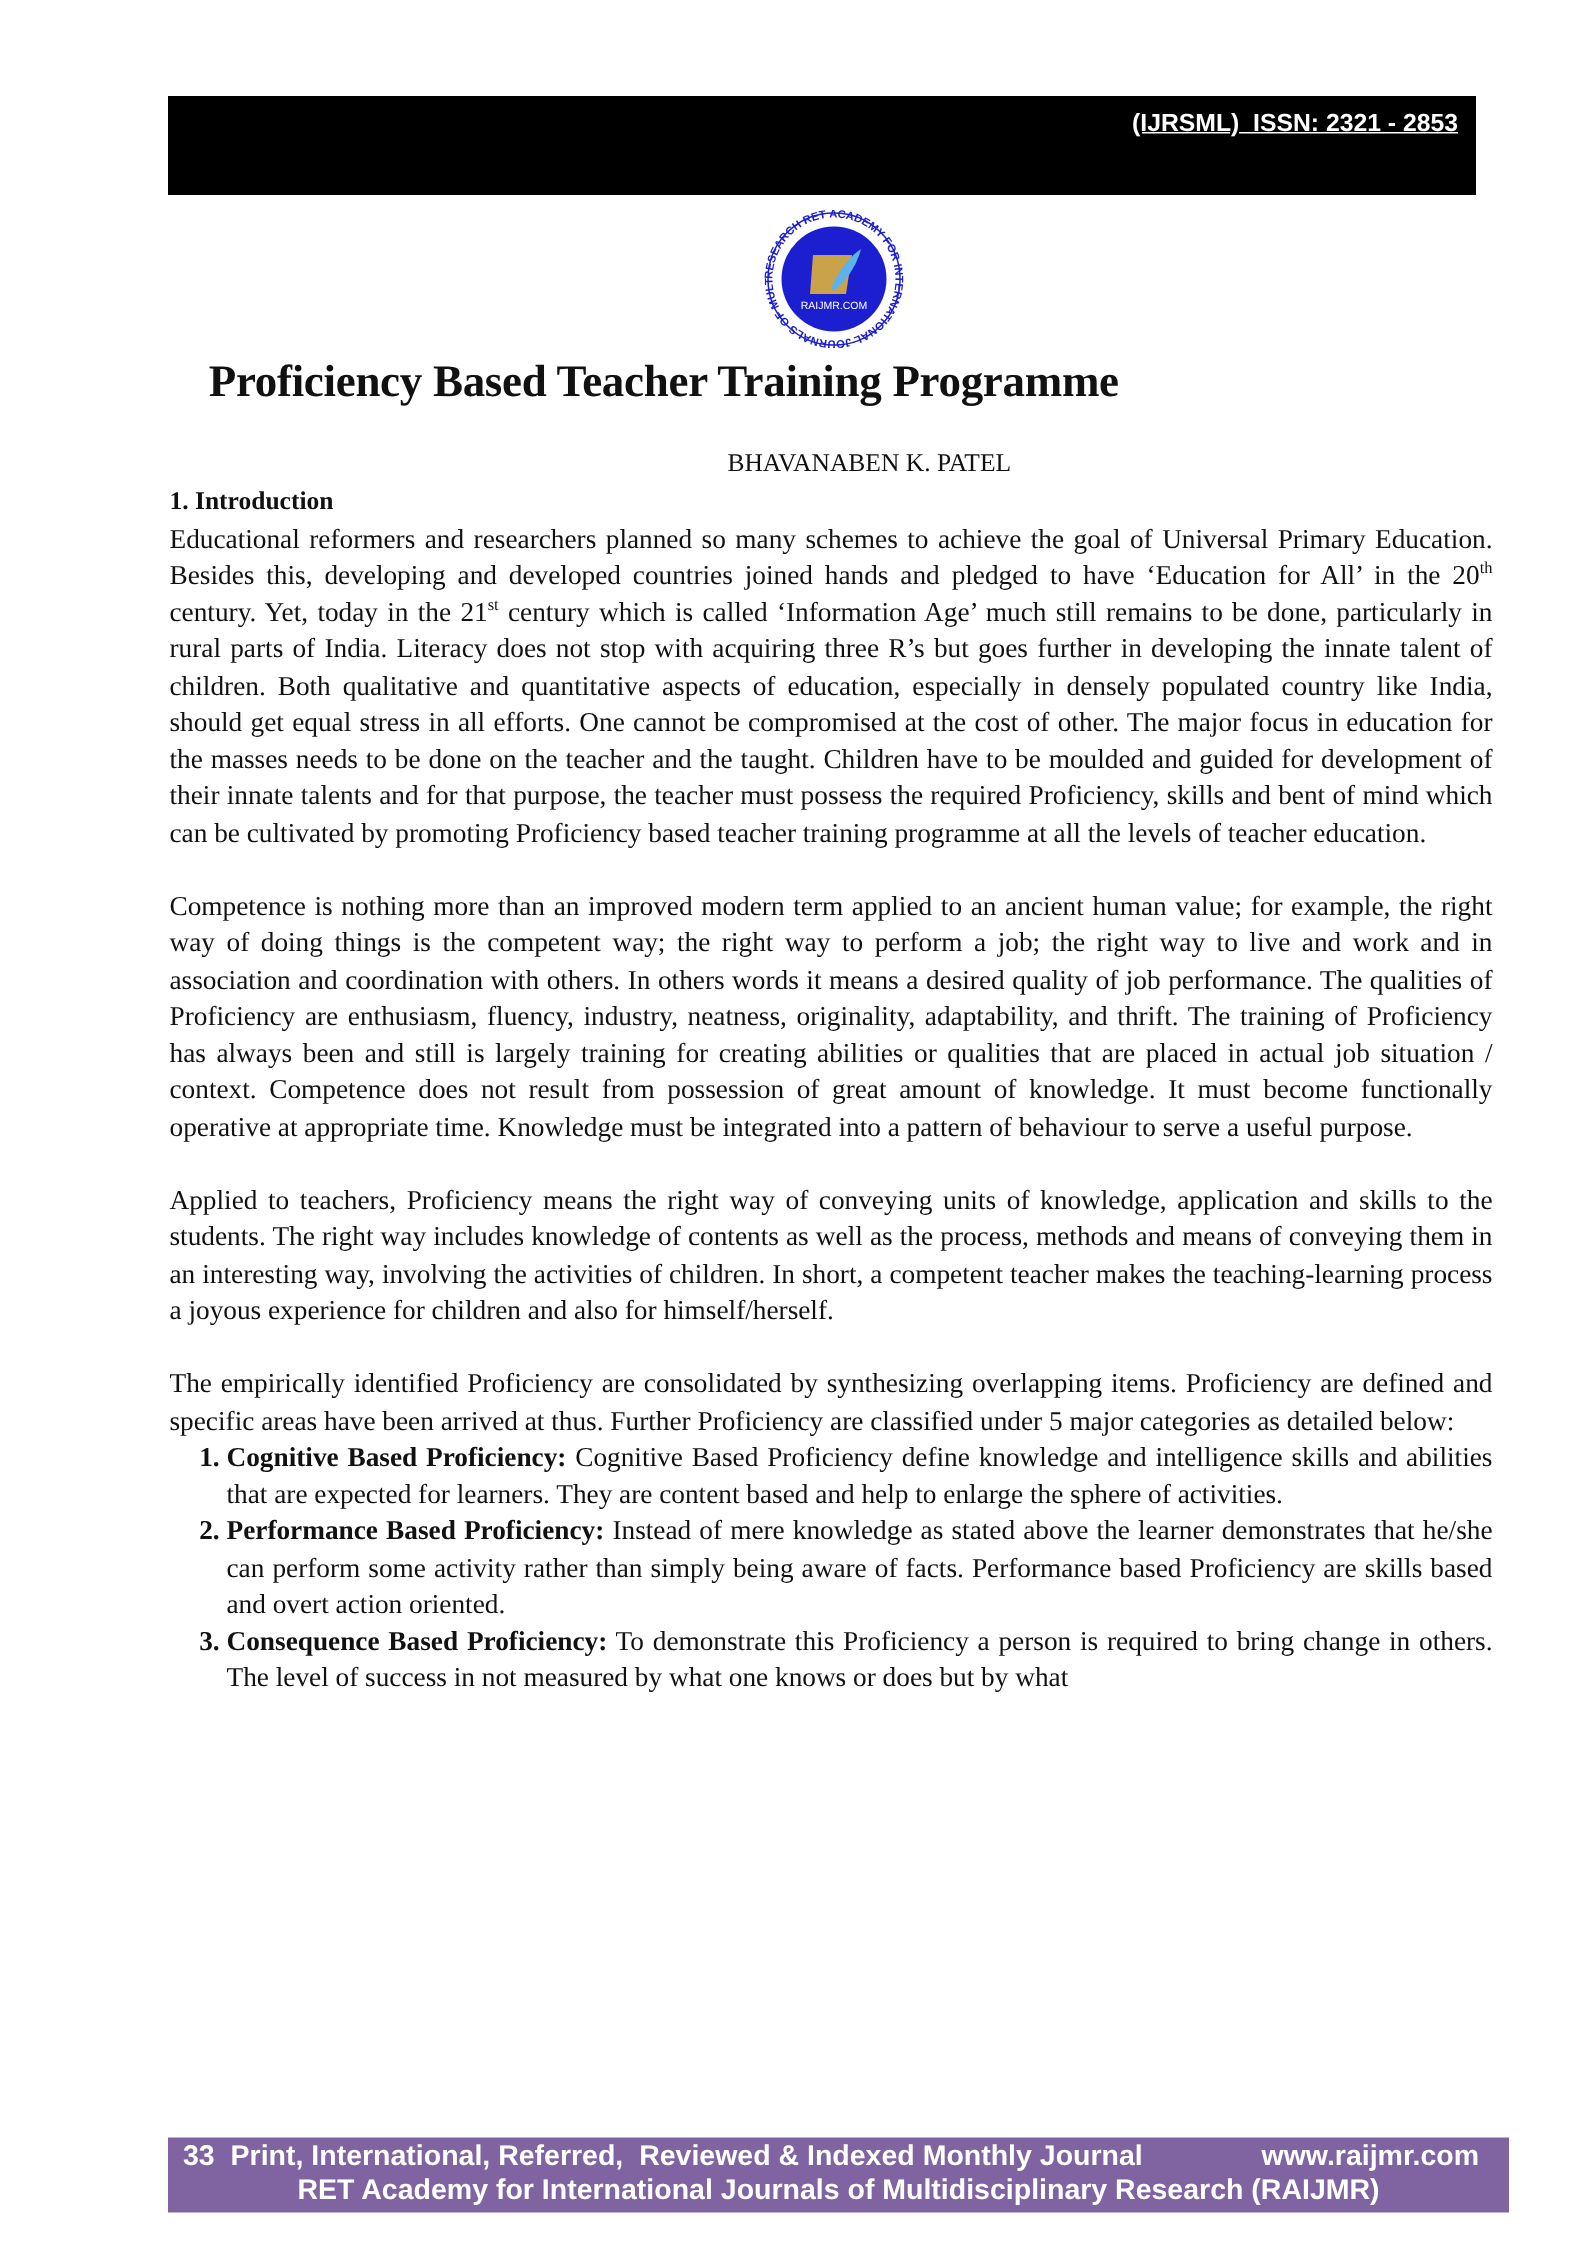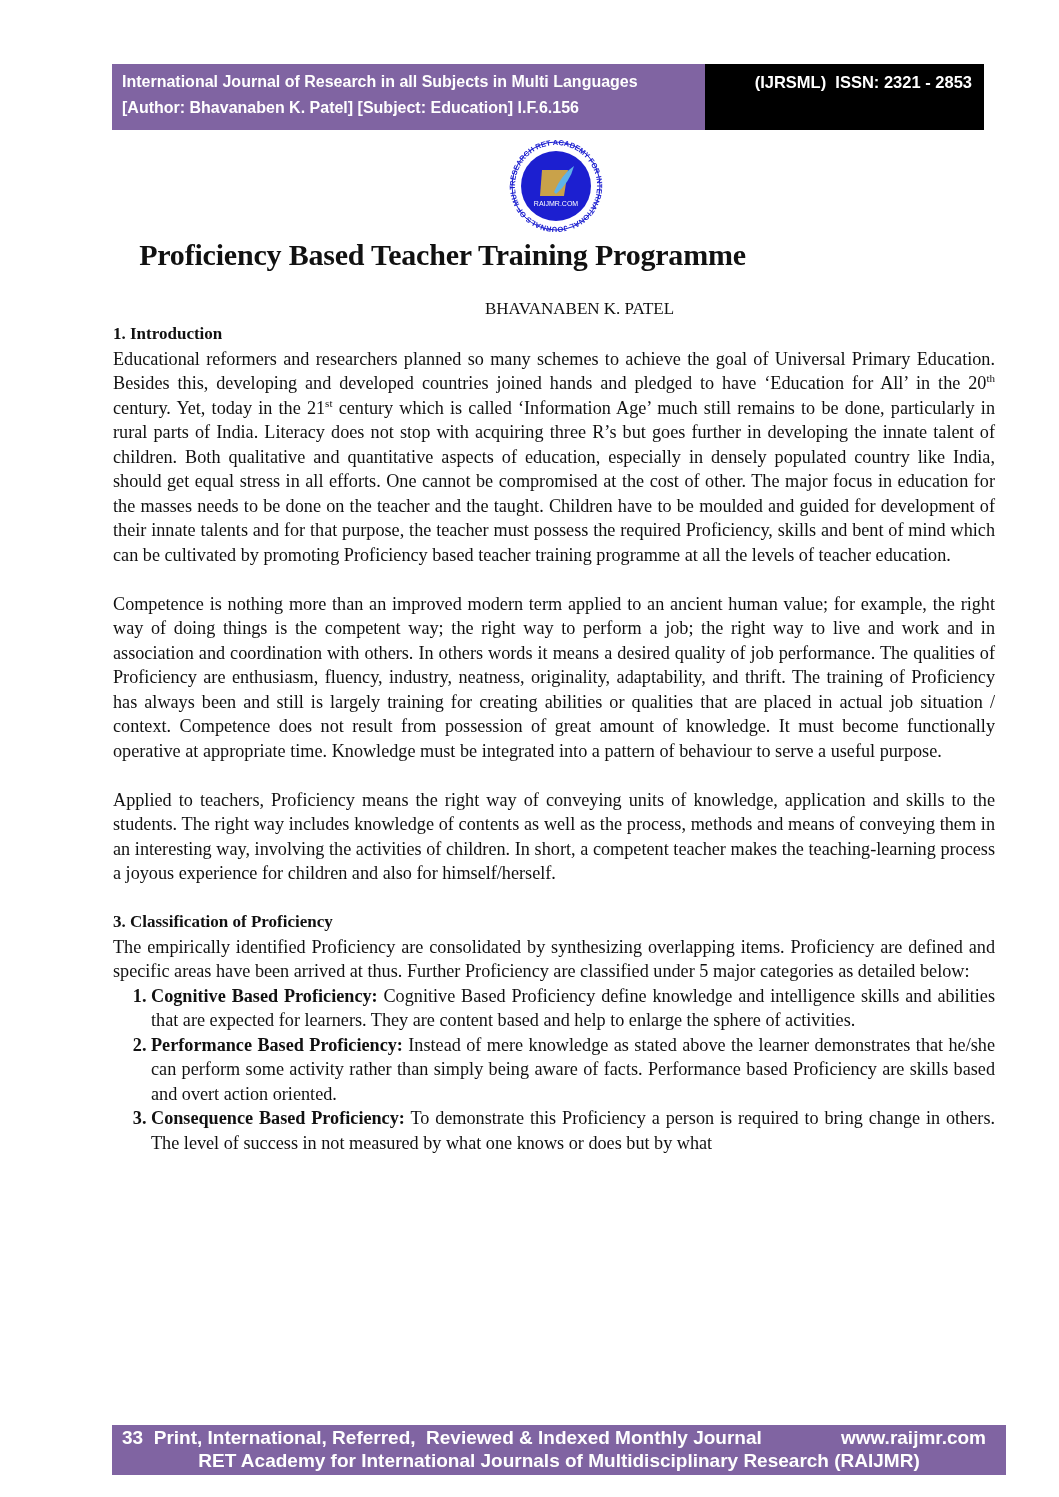--- a/index.html
+++ b/index.html
@@ -26,26 +26,22 @@
     .lab { font-weight: bold; }
 
     .ftr { position: absolute; left: 112px; top: 1425px; width: 894px; height: 50px; background: #8064a2; color: #fff; font-family: "Liberation Sans", sans-serif; font-weight: bold; font-size: 19px; box-sizing: border-box; }
     .ftr-row1 { position: absolute; left: 10px; top: 2px; right: 20px; height: 22px; display: flex; justify-content: space-between; }
     .ftr-row2 { position: absolute; left: 0; right: 0; top: 25px; text-align: center; }
   </style>
 </head>
 <body>
 
 <div class="hdr">
-  <div class="hdr-left">
-    <div>International Journal of Research in all Subjects in Multi Languages</div>
-    <div>[Author: Bhavanaben K. Patel] [Subject: Education] I.F.6.156</div>
-  </div>
   <div class="hdr-right">
-    <div style="white-space:pre;">(IJRSML)  ISSN: 2321 - 2853</div>
+    <div style="white-space:pre;text-decoration:underline;">(IJRSML)  ISSN: 2321 - 2853</div>
   </div>
 </div>
 
 <div class="logo">
   <svg width="100" height="92" viewBox="0 0 100 92">
     <defs>
       <path id="ringpath" d="M 50 46 m -41 0 a 41 41 0 1 1 82 0 a 41 41 0 1 1 -82 0"></path>
     </defs>
     <circle cx="50" cy="46" r="44" fill="#ffffff" stroke="#1c1fd0" stroke-width="1"></circle>
     <circle cx="50" cy="46" r="35" fill="#1c1fd0"></circle>
@@ -67,21 +63,20 @@
     <p><span>Educational reformers and researchers planned so many schemes to achieve the goal of Universal Primary Education. Besides this, developing and developed countries joined hands and pledged to have ‘Education for All’ in the 20</span><sup>th</sup><span> century. Yet, today in the 21</span><sup>st</sup><span> century which is called ‘Information Age’ much still remains to be done, particularly in rural parts of India. Literacy does not stop with acquiring three R’s but goes further in developing the innate talent of children. Both qualitative and quantitative aspects of education, especially in densely populated country like India, should get equal stress in all efforts. One cannot be compromised at the cost of other. The major focus in education for the masses needs to be done on the teacher and the taught. Children have to be moulded and guided for development of their innate talents and for that purpose, the teacher must possess the required Proficiency, skills and bent of mind which can be cultivated by promoting Proficiency based teacher training programme at all the levels of teacher education.</span></p>
   </section>
   <div class="gap"></div>
   <section>
     <p>Competence is nothing more than an improved modern term applied to an ancient human value; for example, the right way of doing things is the competent way; the right way to perform a job; the right way to live and work and in association and coordination with others. In others words it means a desired quality of job performance. The qualities of Proficiency are enthusiasm, fluency, industry, neatness, originality, adaptability, and thrift. The training of Proficiency has always been and still is largely training for creating abilities or qualities that are placed in actual job situation / context. Competence does not result from possession of great amount of knowledge. It must become functionally operative at appropriate time. Knowledge must be integrated into a pattern of behaviour to serve a useful purpose.</p>
     <div class="gap"></div>
     <p>Applied to teachers, Proficiency means the right way of conveying units of knowledge, application and skills to the students. The right way includes knowledge of contents as well as the process, methods and means of conveying them in an interesting way, involving the activities of children. In short, a competent teacher makes the teaching-learning process a joyous experience for children and also for himself/herself.</p>
   </section>
   <div class="gap"></div>
   <section>
-    <h2>3. Classification of Proficiency</h2>
     <p>The empirically identified Proficiency are consolidated by synthesizing overlapping items. Proficiency are defined and specific areas have been arrived at thus. Further Proficiency are classified under 5 major categories as detailed below:</p>
     <ol class="list">
       <li><span class="lab">Cognitive Based Proficiency:</span><span> Cognitive Based Proficiency define knowledge and intelligence skills and abilities that are expected for learners. They are content based and help to enlarge the sphere of activities.</span></li>
       <li><span class="lab">Performance Based Proficiency:</span><span> Instead of mere knowledge as stated above the learner demonstrates that he/she can perform some activity rather than simply being aware of facts. Performance based Proficiency are skills based and overt action oriented.</span></li>
       <li><span class="lab">Consequence Based Proficiency:</span><span> To demonstrate this Proficiency a person is required to bring change in others. The level of success in not measured by what one knows or does but by what</span></li>
     </ol>
   </section>
 </div>
 
 <div class="ftr">

